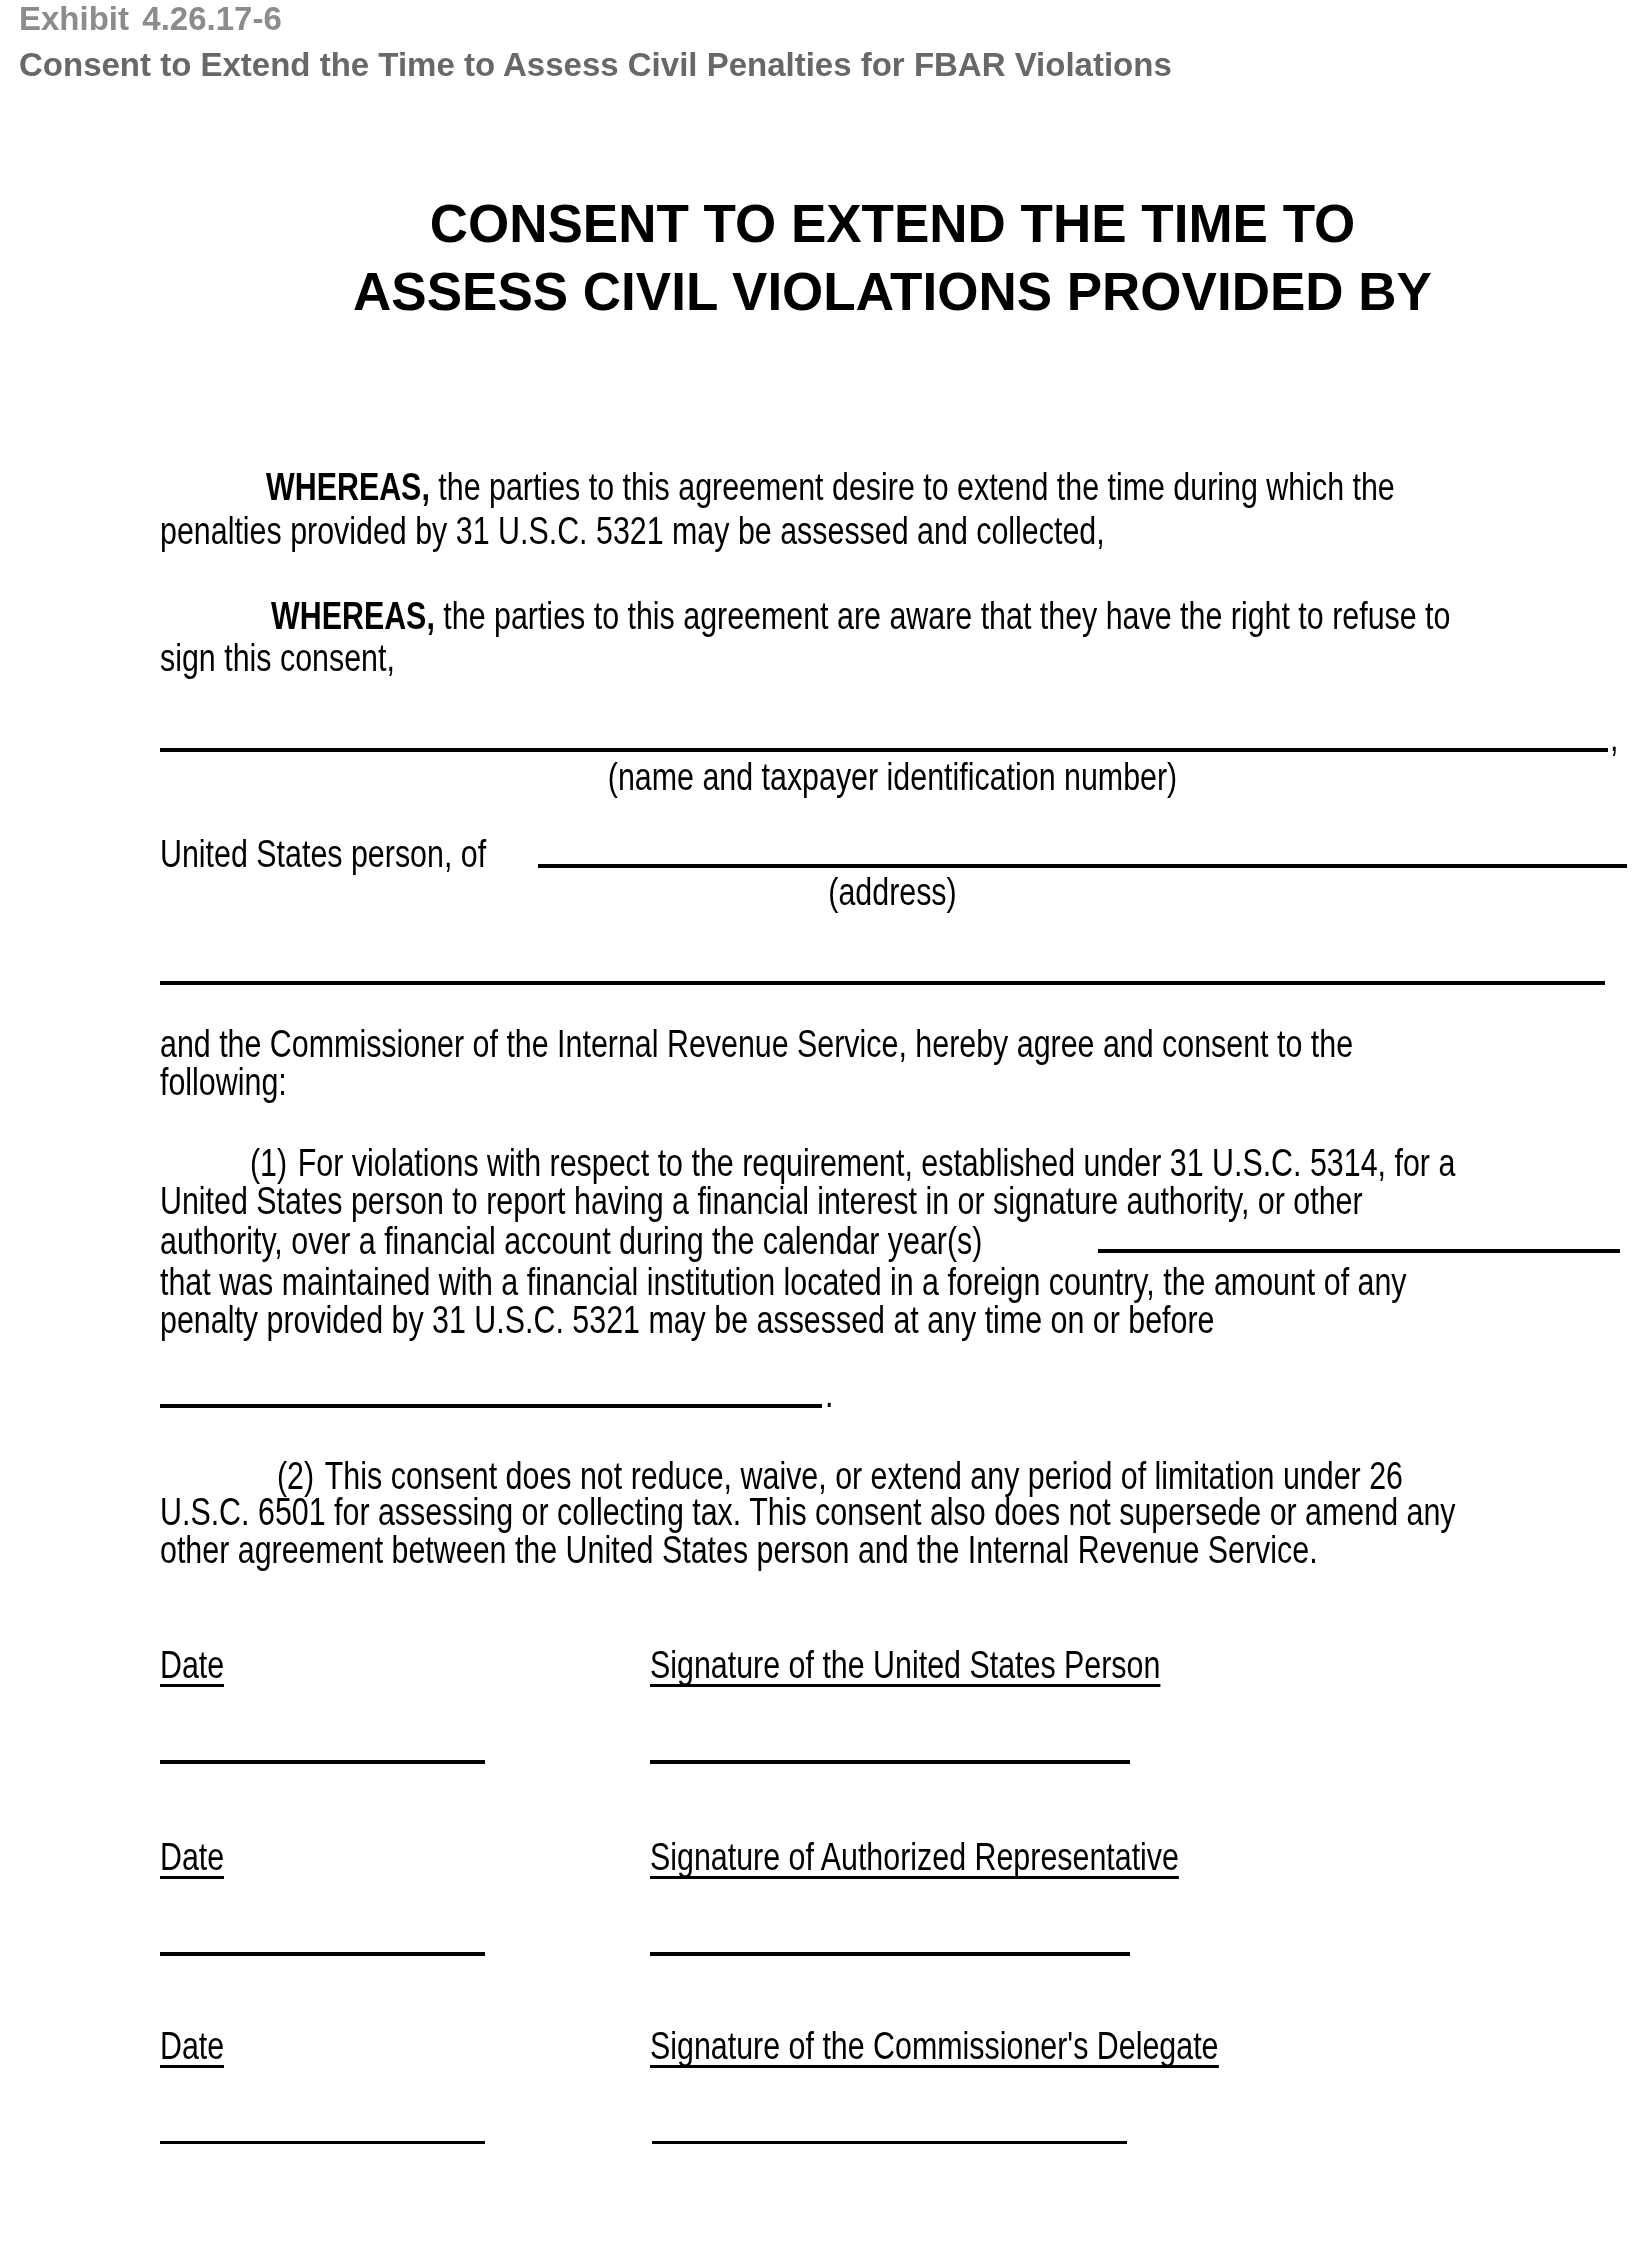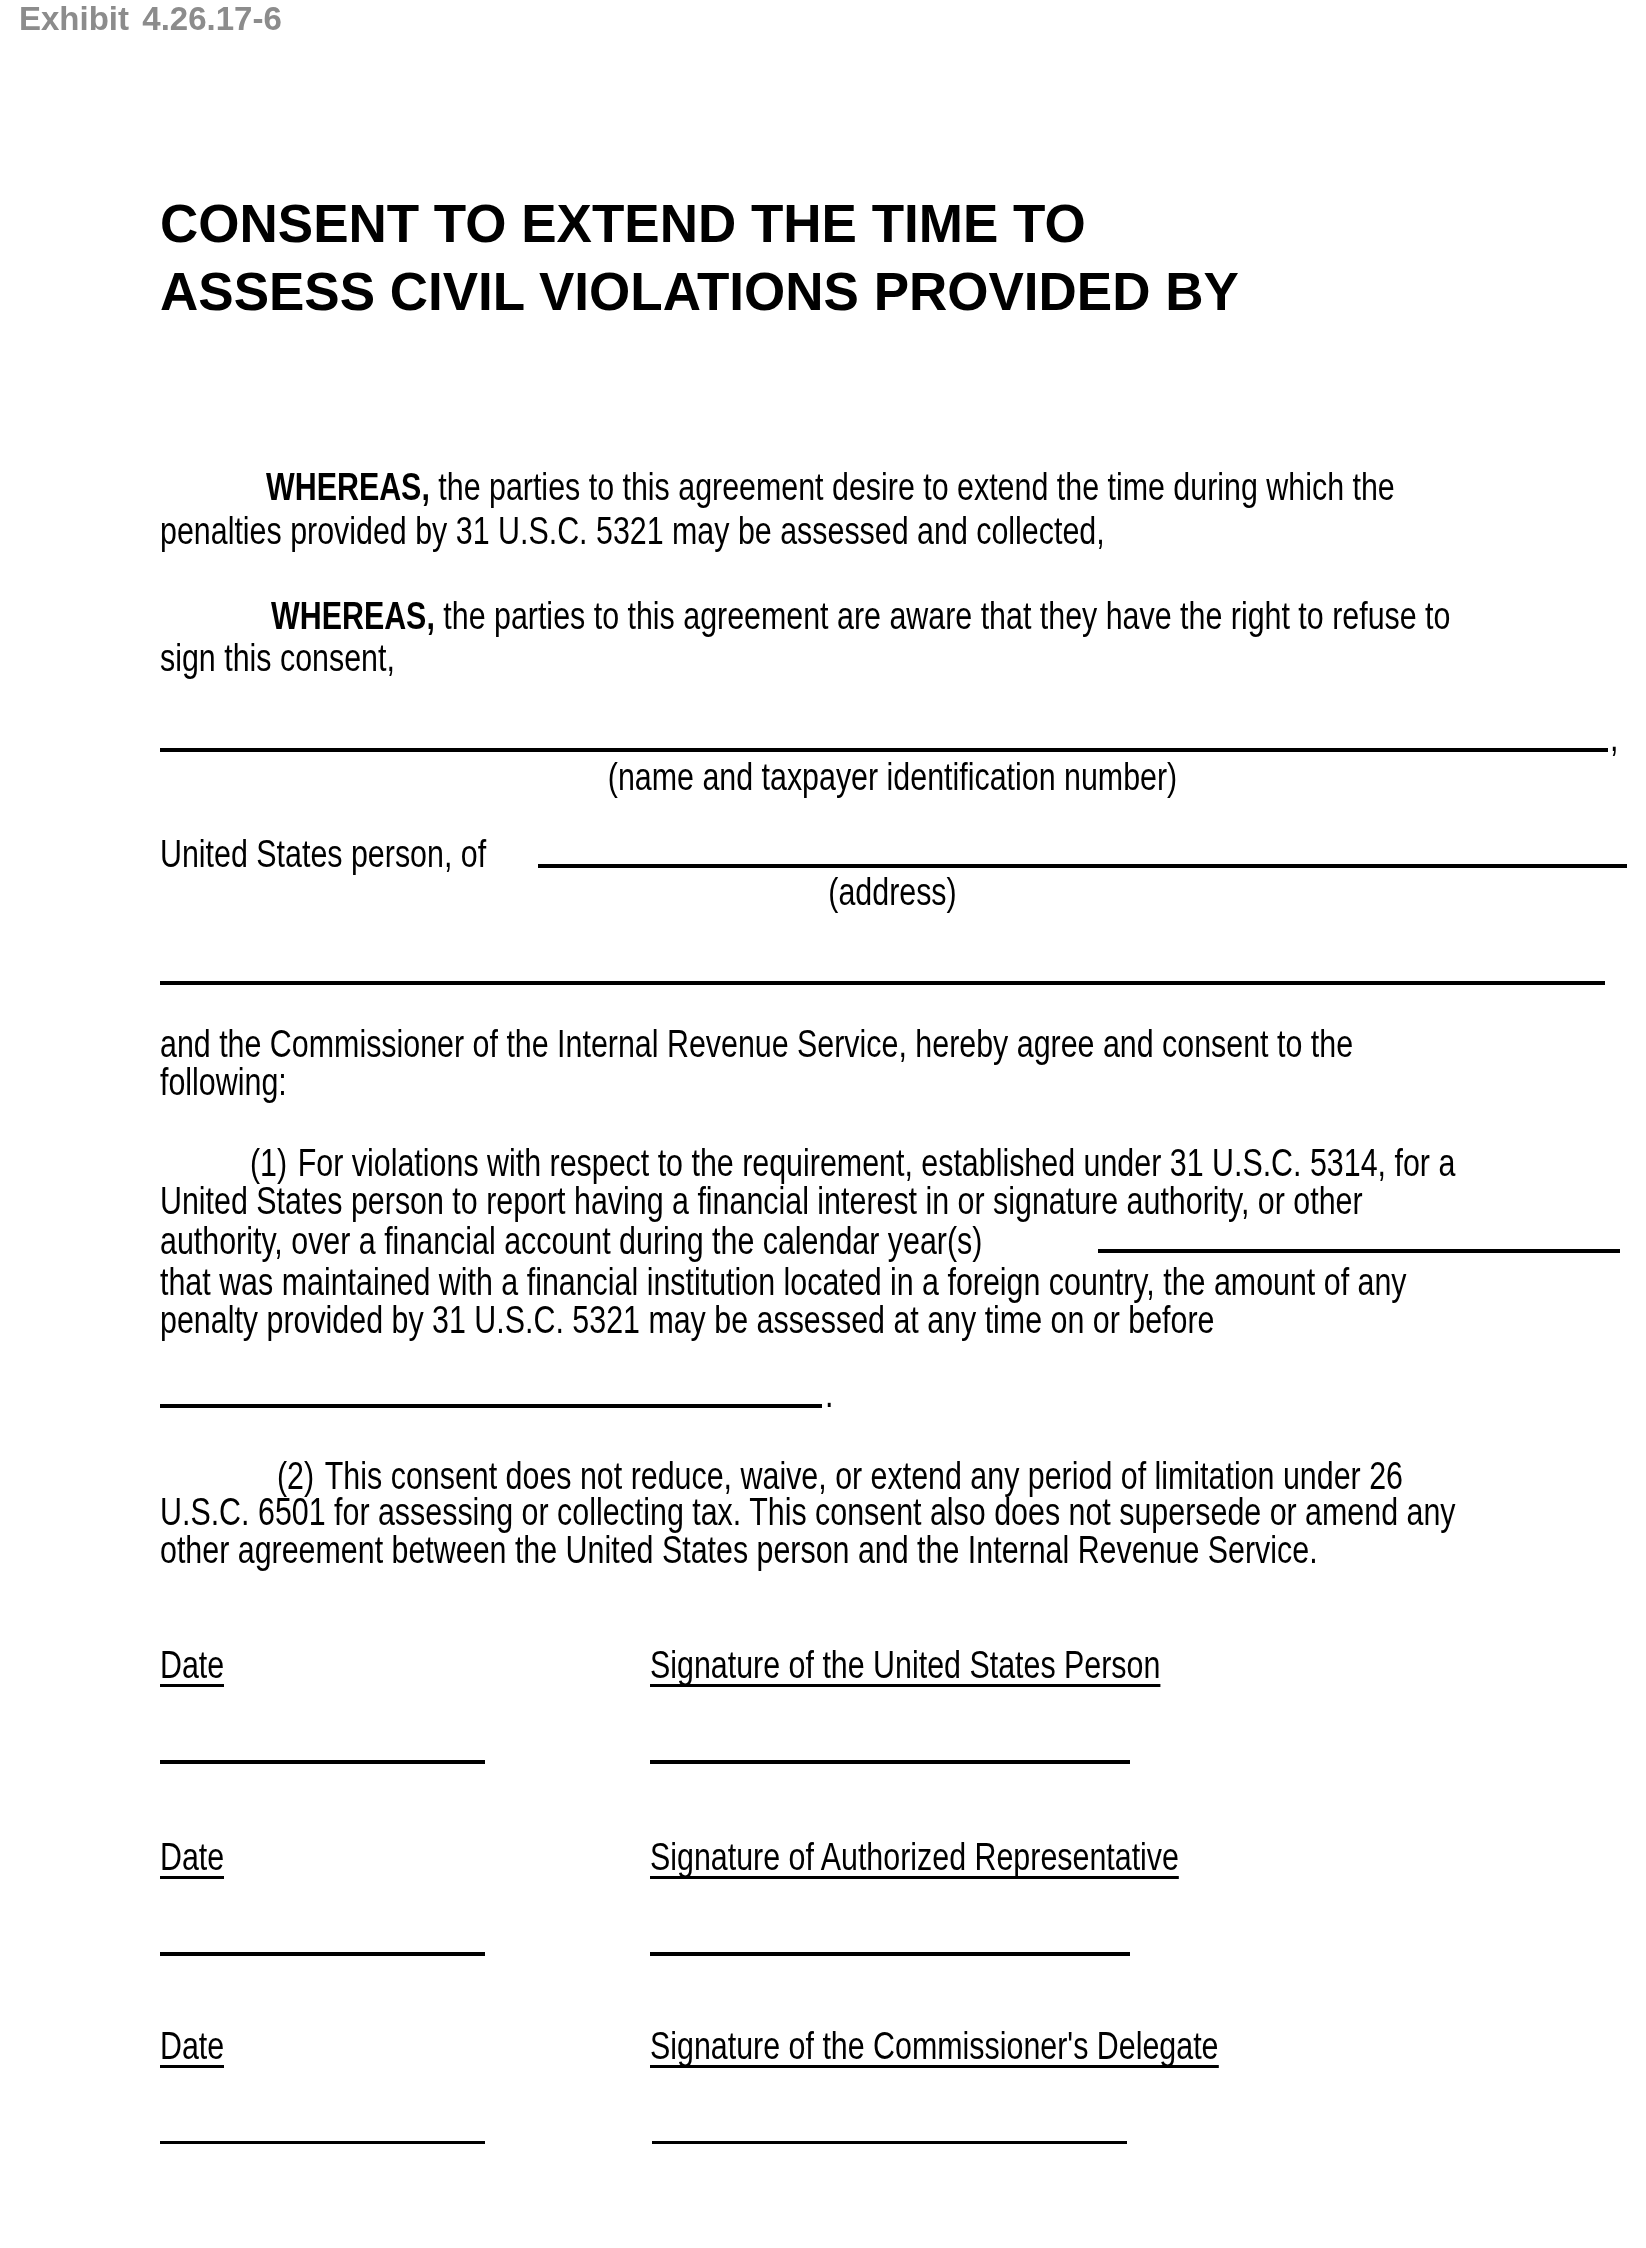--- a/index.html
+++ b/index.html
@@ -8,21 +8,21 @@
     font-family:Liberation Sans, sans-serif; color:#000;
     overflow:hidden;
   }
   
   .exh { position:absolute; left:19px; font-weight:bold; font-size:33px; line-height:38px; white-space:nowrap; }
   .exh1 { top:0px;  color:#8c8c8c; }
   .exh2 { top:46px; color:#686868; }
   .exh-num { margin-left:13.3px; }
   
   .title-line {
-    position:absolute; left:160px; width:1465px; 
+    position:absolute; left:160px; width:1465px; text-align:center;
     font-weight:bold; font-size:53px; line-height:57px; white-space:nowrap;
   }
   
   .bl {
     position:absolute; font-size:38px; line-height:42px; white-space:nowrap;
     transform:scaleX(0.8); transform-origin:0 0;
   }
   .bl-center {
     position:absolute; left:160px; width:1465px; text-align:center;
     font-size:38px; line-height:42px; white-space:nowrap;
@@ -36,20 +36,21 @@
   .ul { border-bottom:3.8px solid #000; line-height:38px; }
 </style>
 </head>
 <body>
 
 <div id="page">
 
   <div class="exh exh1">
     <span>Exhibit</span><span class="exh-num">4.26.17-6</span>
   </div>
+  <div class="exh exh2">Consent to Extend the Time to Assess Civil Penalties for FBAR Violations</div>
 
   <div class="title-line" style="top:195px">CONSENT TO EXTEND THE TIME TO</div>
   <div class="title-line" style="top:263px">ASSESS CIVIL VIOLATIONS PROVIDED BY</div>
 
   <div class="bl" style="left:266px;top:466px">
     <span class="lead">WHEREAS,</span><span> the parties to this agreement desire to extend the time during which the</span>
   </div>
   <div class="bl" style="left:160px;top:510px">penalties provided by 31 U.S.C. 5321 may be assessed and collected,</div>
 
   <div class="bl" style="left:271px;top:595px">

